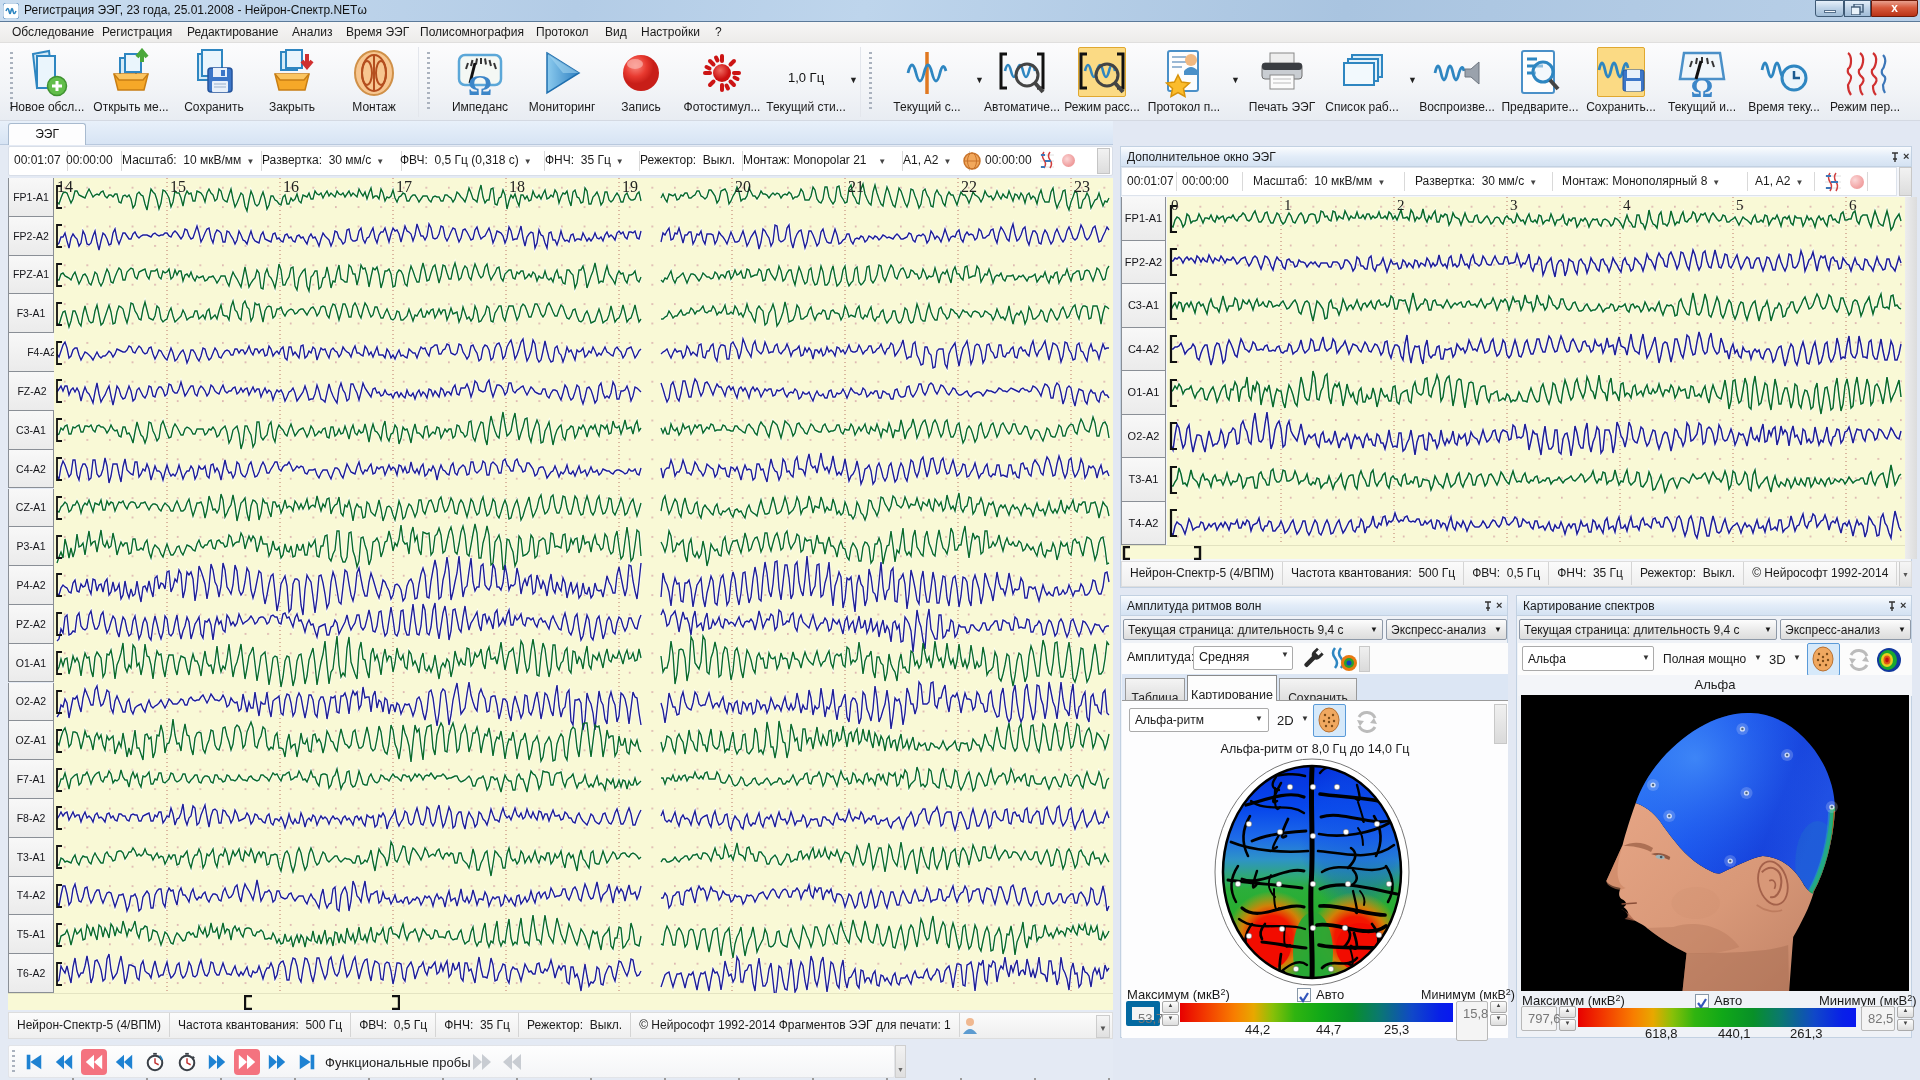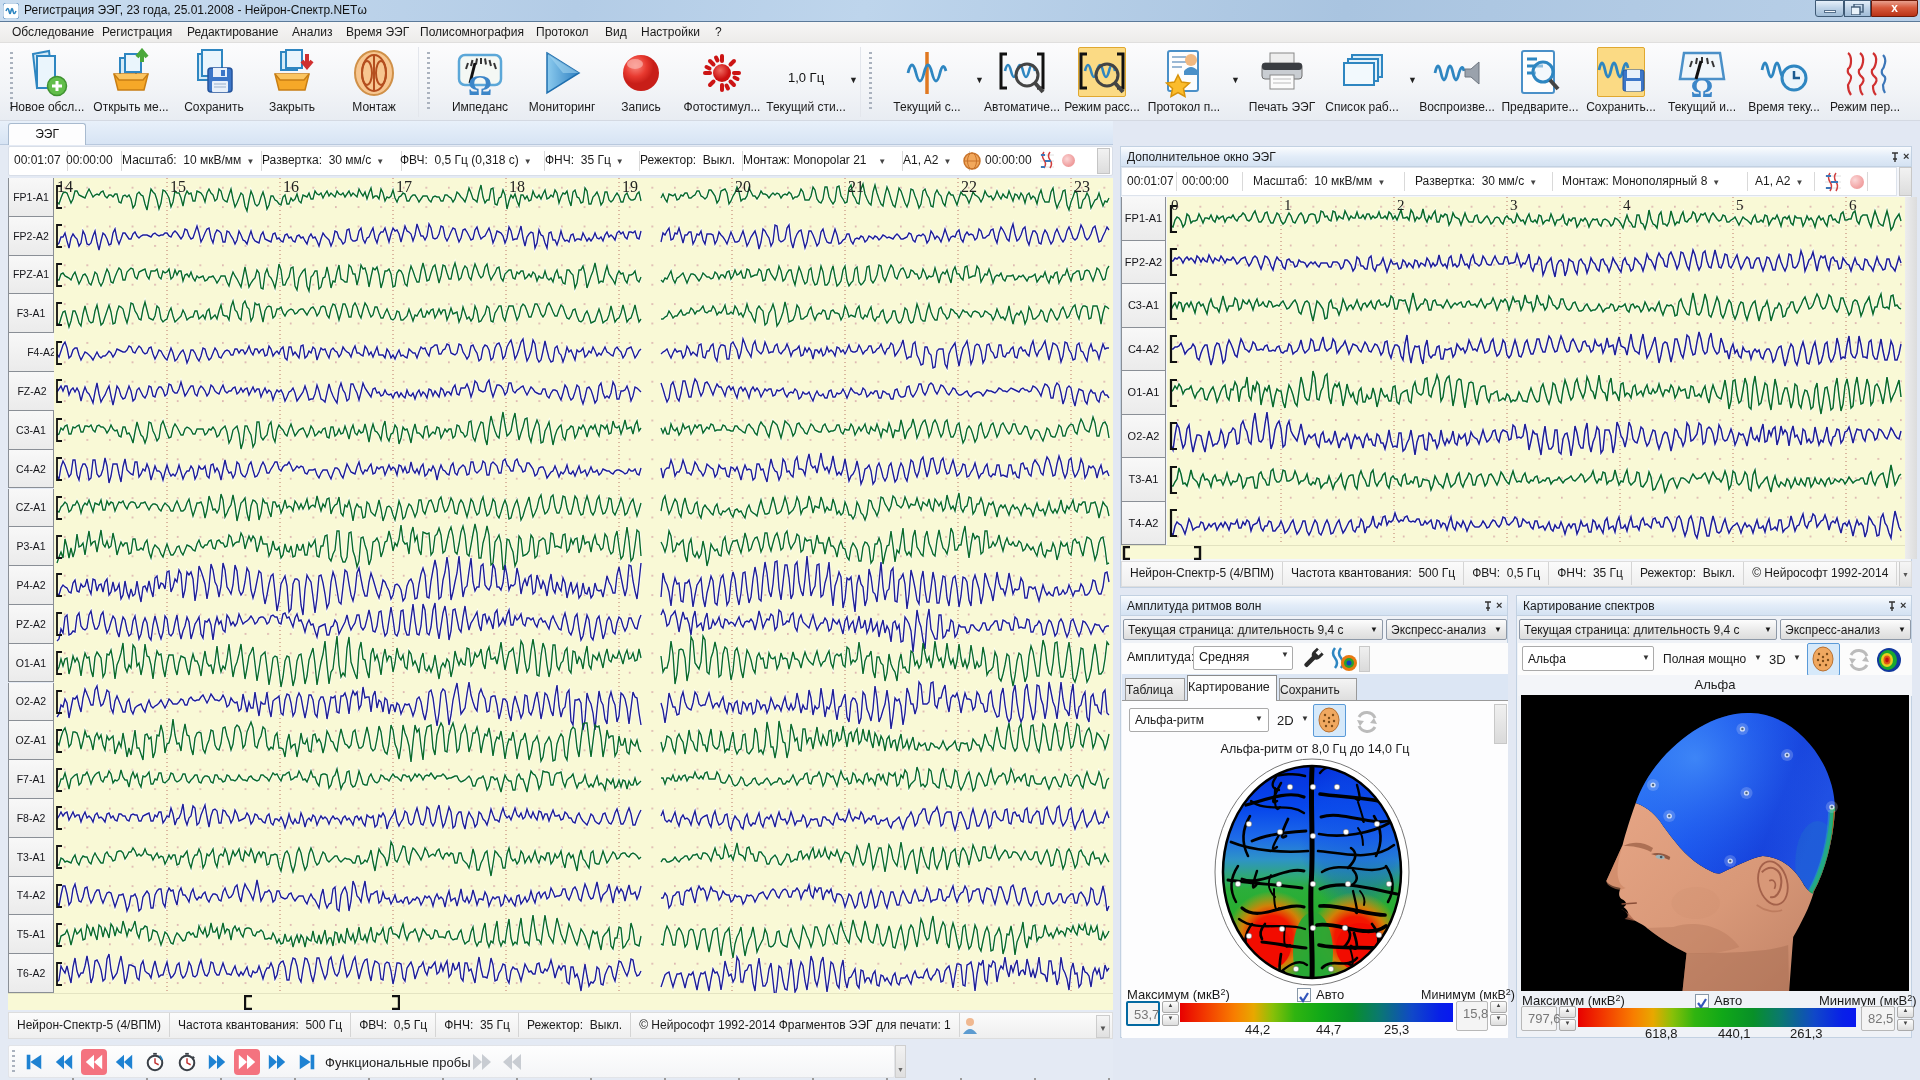--- a/index.html
+++ b/index.html
@@ -8,21 +8,21 @@
 .tb-btn .ic{height:52px;display:flex;align-items:center;justify-content:center}
 .tb-btn .lb{margin-top:1px;white-space:nowrap}
 .seg{color:#1A1A1A;font-size:12px;white-space:nowrap}
 .vsep{position:absolute;top:4px;bottom:4px;width:1px;background:#D9D9D9}
 .dd{font-size:8px;color:#444;margin-left:5px}
 .combo{position:absolute;height:21px;background:linear-gradient(#FDFDFD,#E8E8E8 60%,#DCDCDC);border:1px solid #8E99A8;border-radius:2px;font-size:12px;color:#1A1A1A;display:flex;align-items:center;padding:0 4px;justify-content:space-between}
 .ptitle{position:absolute;left:0;right:0;top:0;height:20px;background:linear-gradient(#FAFCFE,#E2ECF8 50%,#D4E2F2);border-bottom:1px solid #C2D1E2;font-size:12px;color:#1A1A1A;padding:3px 0 0 6px}
 .pin{position:absolute;top:3px;font-size:11px;color:#333}
 .lblcell{position:absolute;background:linear-gradient(#F8F8F8,#EBEBEB);border:1px solid #8A8F96;border-top:none;font-size:10.5px;color:#15151A;display:flex;align-items:center;justify-content:center}
 .sbseg{float:left;padding:5px 8px 0 8px;border-right:1px solid #D5D5D5;height:24px;font-size:12px;color:#1A1A1A;white-space:nowrap}
-.tab2{position:absolute;top:3px;height:22px;background:linear-gradient(#F4F4F4,#DDDDDD);border:1px solid #999;border-bottom:none;font-size:12px;color:#222;padding-top:4px}
+.tab2{position:absolute;top:3px;height:22px;background:linear-gradient(#F4F4F4,#DDDDDD);border:1px solid #999;border-bottom:none;font-size:12px;color:#222;text-align:center;padding-top:12px}
 </style></head><body>
 
 <div class="ab" style="left:0;top:0;width:1920px;height:22px;background:linear-gradient(100deg,#CADDF0 0%,#B3CCE6 30%,#BED5EC 45%,#A9C4E0 70%,#B9D0E8 100%);border-bottom:1px solid #5C7A99">
  <svg class="ab" style="left:3px;top:3px" width="16" height="16">
       <rect width="16" height="16" rx="3" fill="#fff" stroke="#7FA8CF"></rect>
       <path d="M3 8 q2 -5 3 0 q1 5 2 0 q1 -5 2 0 q1 5 3 0" stroke="#2E86C1" stroke-width="1.6" fill="none"></path>
     </svg>
  <div class="ab" style="left:24px;top:3px;font-size:12px;color:#111">Регистрация ЭЭГ, 23 года, 25.01.2008 - Нейрон-Спектр.NETω</div>
  <div class="ab" style="left:1815px;top:0;width:29px;height:17px;background:linear-gradient(#E6F0FA,#C0D4E8 45%,#9FBBD6);border:1px solid #3F5A75;border-radius:0 0 3px 3px">
       <div class="ab" style="left:8px;top:9px;width:12px;height:3px;background:#F4F8FC;border:1px solid #56708C"></div>
@@ -825,27 +825,27 @@
     <circle cx="167" cy="179" r="2.8" fill="#FFF" stroke="#555" stroke-width="0.5"></circle>
     <circle cx="84" cy="213" r="2.8" fill="#FFF" stroke="#555" stroke-width="0.5"></circle>
     <circle cx="119" cy="213" r="2.8" fill="#FFF" stroke="#555" stroke-width="0.5"></circle>
   </svg>
 <div class="ab seg" style="left:1127px;top:987px;font-size:13px">Максимум (мкВ<span style="font-size:9px;vertical-align:4px">2</span>)</div>
 <div class="ab seg" style="left:1421px;top:987px;font-size:12.5px">Минимум (мкВ<span style="font-size:9px;vertical-align:4px">2</span>)</div>
 <div class="ab" style="left:1297px;top:988px;width:14px;height:14px;background:#FDFDFD;border:1px solid #8898A8"><svg width="12" height="12">
       <path d="M2 6 l3 4 5 -8" stroke="#3355BB" stroke-width="2.2" fill="none"></path>
     </svg></div>
 <div class="ab seg" style="left:1316px;top:987px;font-size:13px">Авто</div>
-<div class="ab" style="left:1126px;top:1001px;width:34px;height:25px;background:#F4F4F4;border:2px solid #0369a1;border-radius:2px;font-size:13px;color:#777;padding:4px 0 0 6px">53,7</div>
+<div class="ab" style="left:1126px;top:1001px;width:34px;height:25px;background:#F4F4F4;border:6px solid #0369a1;border-radius:2px;font-size:13px;color:#777;padding:4px 0 0 6px">53,7</div>
 <div class="ab" style="left:1162px;top:1001px;width:17px;height:25px">
     <div style="height:12px;background:linear-gradient(#FDFDFD,#DDD);border:1px solid #AAA;border-radius:2px;font-size:6px;color:#444;text-align:center">▲</div>
     <div style="height:12px;background:linear-gradient(#FDFDFD,#DDD);border:1px solid #AAA;border-radius:2px;font-size:6px;color:#444;text-align:center;margin-top:1px">▼</div>
   </div>
 <div class="ab" style="left:1180px;top:1003px;width:273px;height:19px;background:linear-gradient(90deg,#E80000 0%,#F23800 9%,#F87E00 20%,#E8A800 27%,#88C008 34%,#30B410 42%,#10A818 52%,#089028 63%,#0A7870 73%,#1048C8 85%,#0820E8 95%,#0818F0 100%)"></div>
-<div class="ab" style="left:1456px;top:1001px;width:32px;height:30px;background:#F4F4F4;border:1px solid #B8B8B8;border-radius:2px;font-size:13px;color:#777;padding:4px 0 16px 6px">15,8</div>
+<div class="ab" style="left:1456px;top:1001px;width:32px;height:40px;background:#F4F4F4;border:1px solid #B8B8B8;border-radius:2px;font-size:13px;color:#777;padding:4px 0 16px 6px">15,8</div>
 <div class="ab" style="left:1490px;top:1001px;width:17px;height:25px">
     <div style="height:12px;background:linear-gradient(#FDFDFD,#DDD);border:1px solid #AAA;border-radius:2px;font-size:6px;color:#444;text-align:center">▲</div>
     <div style="height:12px;background:linear-gradient(#FDFDFD,#DDD);border:1px solid #AAA;border-radius:2px;font-size:6px;color:#444;text-align:center;margin-top:1px">▼</div>
   </div>
 <div class="ab seg" style="left:1245px;top:1022px;font-size:13px">44,2</div>
 <div class="ab seg" style="left:1316px;top:1022px;font-size:13px">44,7</div>
 <div class="ab seg" style="left:1384px;top:1022px;font-size:13px">25,3</div>
 <div class="ab" style="left:1516px;top:595px;width:396px;height:443px;background:#EFF2F7;border:1px solid #C2D1E2">
     <div class="ptitle">Картирование спектров<svg class="ab" style="left:370px;top:4px" width="10" height="12">
         <path d="M2 2 h6 M5 2 v6 M5 8 v3 M3 8 h4" stroke="#333" stroke-width="1.4"></path>

